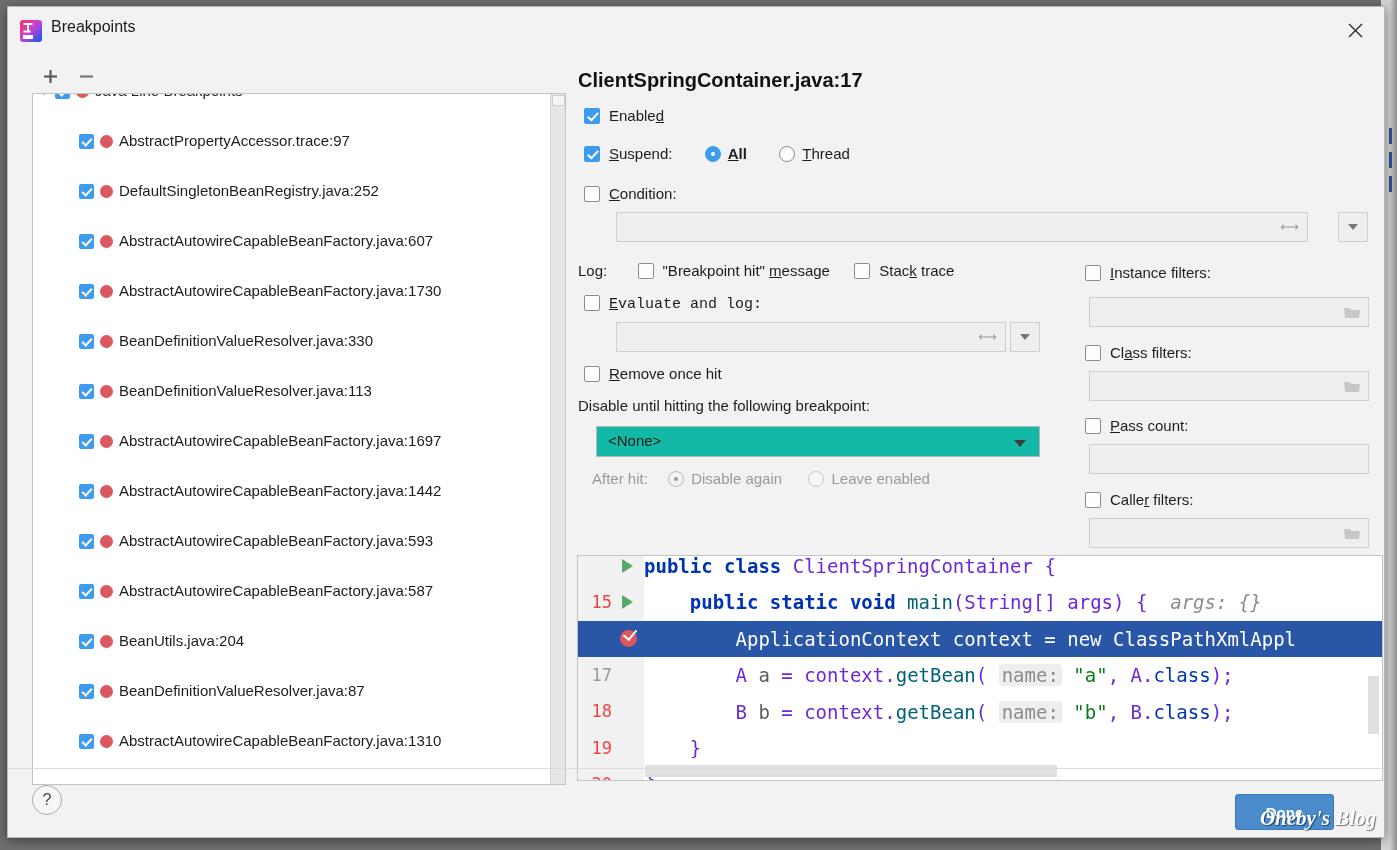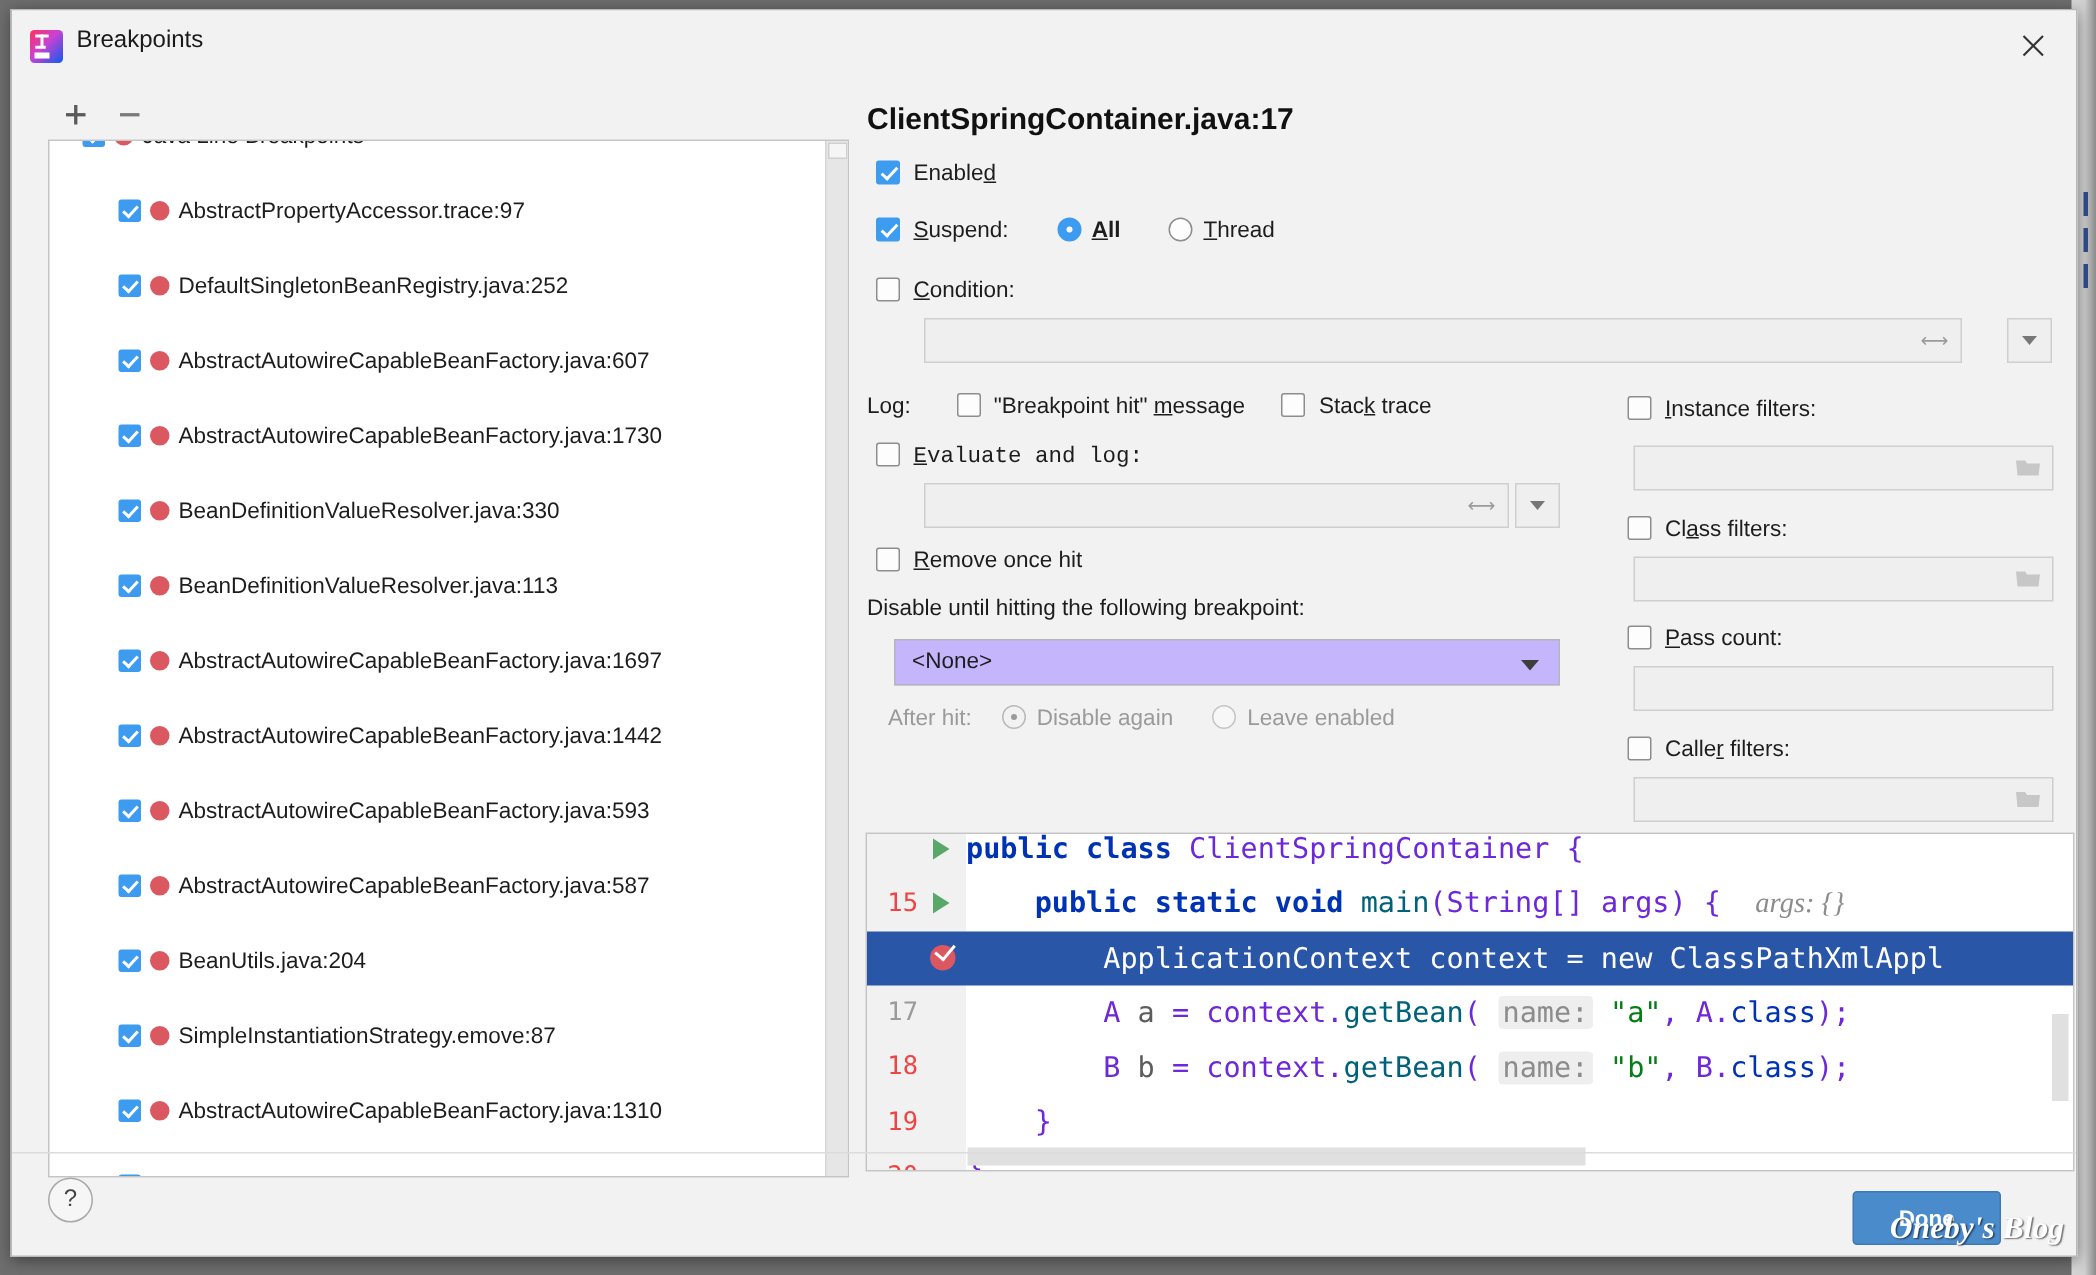--- a/index.html
+++ b/index.html
@@ -164,21 +164,21 @@
   }
   .caret { width: 0; height: 0; border-left: 5px solid transparent;
            border-right: 5px solid transparent; border-top: 6px solid #777; }
   .folder-ico {
     position: absolute; right: 8px; top: 50%; margin-top: -7px;
     color: #b7b7b7;
   }
 
   #combo-none {
     position: absolute; left: 588px; top: 419px; width: 444px; height: 31px;
-    background: #c4b5fd; border: 1px solid #b6b6b6; box-sizing: border-box;
+    background: #14b8a6; border: 1px solid #b6b6b6; box-sizing: border-box;
     cursor: pointer;
   }
   #combo-none .val {
     position: absolute; left: 11px; top: 5px; font-size: 15px; color: #1d1d1d;
   }
   #combo-none .caret2 {
     position: absolute; right: 13px; top: 13px;
     width: 0; height: 0; border-left: 6px solid transparent;
     border-right: 6px solid transparent; border-top: 7px solid #3d3d3d;
   }
@@ -221,21 +221,21 @@
   }
   .code-text { position: absolute; left: 66px; top: 0; white-space: pre; }
   .hl-line { background: #2a56a8; }
   .hl-line .code-text, .hl-line .code-text * { color: #ffffff !important; }
   .kw   { color: #0033b3; font-weight: bold; }
   .ident{ color: #6d28d9; }
   .meth { color: #00627a; }
   .str  { color: #067d17; }
   .cls  { color: #0033b3; }
   .local{ color: #5c5c5c; }
-  .hint { color: #8c8c8c; font-style: italic; font-family: Liberation Serif, serif; }
+  .hint { color: #8c8c8c; font-style: italic; }
   .param-hint {
     color: #8c8c8c; background: #eeeeee; border-radius: 3px; padding: 0 3px;
   }
   #code-hscroll {
     position: absolute; left: 67px; bottom: 3px; height: 12px; width: 412px;
     background: #e0e0e0; cursor: pointer;
   }
   #code-vscroll {
     position: absolute; right: 3px; top: 120px; width: 11px; height: 58px;
     background: #e0e0e0; cursor: pointer;
@@ -327,21 +327,21 @@
         <div class="tree-row" style="top: 50px;"><span class="indent22"></span><span class="indent24"></span><span class="cbx on"></span><span class="bp-dot"></span><span>DefaultSingletonBeanRegistry.java:252</span></div>
         <div class="tree-row" style="top: 75px;"><span class="indent22"></span><span class="indent24"></span><span class="cbx on"></span><span class="bp-dot"></span><span>AbstractAutowireCapableBeanFactory.java:607</span></div>
         <div class="tree-row" style="top: 100px;"><span class="indent22"></span><span class="indent24"></span><span class="cbx on"></span><span class="bp-dot"></span><span>AbstractAutowireCapableBeanFactory.java:1730</span></div>
         <div class="tree-row" style="top: 125px;"><span class="indent22"></span><span class="indent24"></span><span class="cbx on"></span><span class="bp-dot"></span><span>BeanDefinitionValueResolver.java:330</span></div>
         <div class="tree-row" style="top: 150px;"><span class="indent22"></span><span class="indent24"></span><span class="cbx on"></span><span class="bp-dot"></span><span>BeanDefinitionValueResolver.java:113</span></div>
         <div class="tree-row" style="top: 175px;"><span class="indent22"></span><span class="indent24"></span><span class="cbx on"></span><span class="bp-dot"></span><span>AbstractAutowireCapableBeanFactory.java:1697</span></div>
         <div class="tree-row" style="top: 200px;"><span class="indent22"></span><span class="indent24"></span><span class="cbx on"></span><span class="bp-dot"></span><span>AbstractAutowireCapableBeanFactory.java:1442</span></div>
         <div class="tree-row" style="top: 225px;"><span class="indent22"></span><span class="indent24"></span><span class="cbx on"></span><span class="bp-dot"></span><span>AbstractAutowireCapableBeanFactory.java:593</span></div>
         <div class="tree-row" style="top: 250px;"><span class="indent22"></span><span class="indent24"></span><span class="cbx on"></span><span class="bp-dot"></span><span>AbstractAutowireCapableBeanFactory.java:587</span></div>
         <div class="tree-row" style="top: 275px;"><span class="indent22"></span><span class="indent24"></span><span class="cbx on"></span><span class="bp-dot"></span><span>BeanUtils.java:204</span></div>
-        <div class="tree-row" style="top: 300px;"><span class="indent22"></span><span class="indent24"></span><span class="cbx on"></span><span class="bp-dot"></span><span>SimpleInstantiationStrategy.emove:87</span></div>
+        <div class="tree-row" style="top: 300px;"><span class="indent22"></span><span class="indent24"></span><span class="cbx on"></span><span class="bp-dot"></span><span>BeanDefinitionValueResolver.java:87</span></div>
         <div class="tree-row" style="top: 325px;"><span class="indent22"></span><span class="indent24"></span><span class="cbx on"></span><span class="bp-dot"></span><span>AbstractAutowireCapableBeanFactory.java:1310</span></div>
         <div class="tree-row" style="top: 350px;"><span class="indent22"></span><span class="indent24"></span><span class="cbx on"></span><span>AbstractAutowireCapableBeanFactory.java:1213</span></div>
       </div>
     <div id="tree-scroll">
       <div id="tree-scroll-thumb"></div>
     </div>
   </div>
 
   <div id="detail-title">ClientSpringContainer.java:17</div>
 

